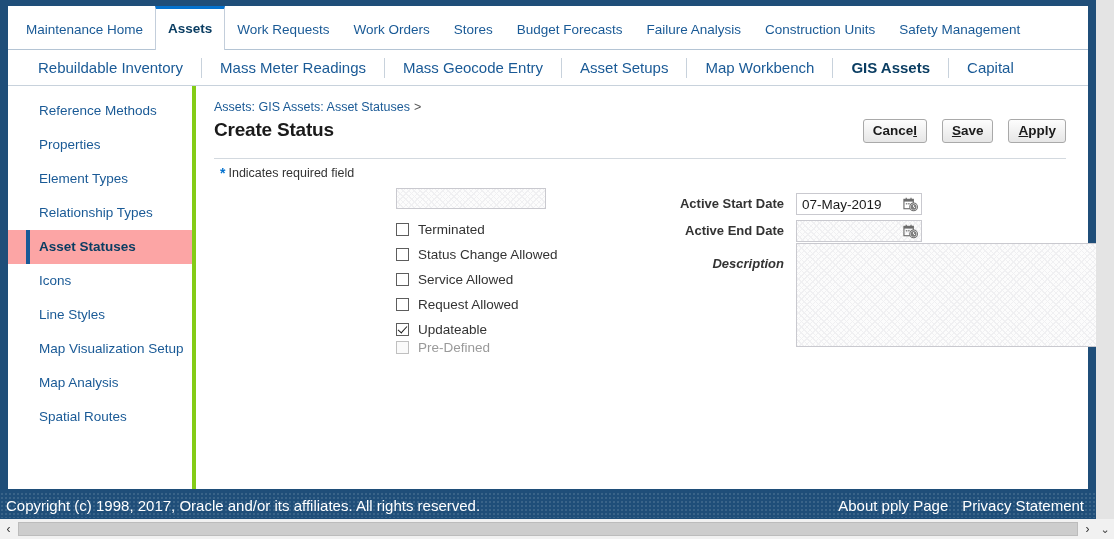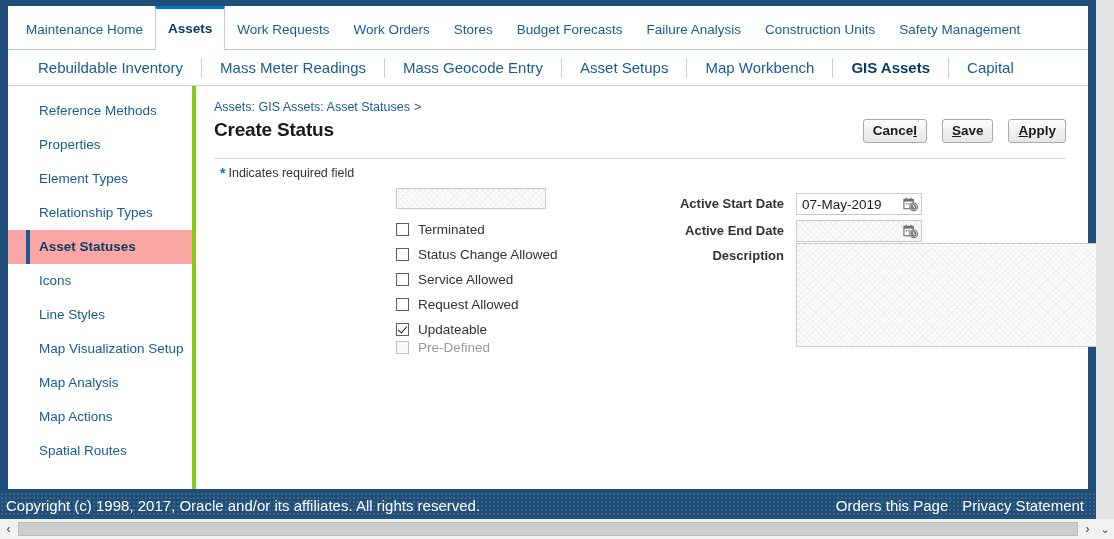--- a/index.html
+++ b/index.html
@@ -281,21 +281,21 @@
   .cb.disabled {
     border-color: #c0c0c0;
     background: #fafafa;
   }
   .cb-txt { font-size: 13.5px; color: #333; white-space: nowrap; }
   .cb-txt.disabled { color: #9a9a9a; }
 
   
   #asd-label { position: absolute; left: 375px; top: 5px;  width: 195px; }
   #aed-label { position: absolute; left: 375px; top: 32px; width: 195px; }
-  #desc-label { position: absolute; left: 375px; top: 57px; width: 195px; }
+  #desc-label { position: absolute; left: 375px; top: 65px; width: 195px; font-style: italic; }
 
   .date-wrap {
     position: absolute;
     left: 582px;
     width: 126px; height: 22px;
     border: 1px solid #c9c9cf;
     box-sizing: border-box;
     background-color: #fff;
     display: flex;
     align-items: center;
@@ -441,21 +441,20 @@
       <div id="sidebar">
         <div class="side-item">Reference Methods</div>
         <div class="side-item">Properties</div>
         <div class="side-item">Element Types</div>
         <div class="side-item">Relationship Types</div>
         <div class="side-item active">Asset Statuses</div>
         <div class="side-item">Icons</div>
         <div class="side-item">Line Styles</div>
         <div class="side-item">Map Visualization Setup</div>
         <div class="side-item">Map Analysis</div>
-        <div class="side-item">Map Actions</div>
         <div class="side-item">Spatial Routes</div>
       </div>
 
       <div id="main">
 
         <div id="breadcrumb">
           <span>Assets: GIS Assets: Asset Statuses</span><span class="sep">&gt;</span>
         </div>
 
         <div id="title-row">
@@ -547,21 +546,21 @@
           </div>
 
         </div>
       </div>
     </div>
   </div>
 
   <div id="footer" class="dotted">
     <span id="copyright">Copyright (c) 1998, 2017, Oracle and/or its affiliates. All rights reserved.</span>
     <span id="footer-links">
-      <span>Orders this Page</span>
+      <span>About pply Page</span>
       <span>Privacy Statement</span>
     </span>
   </div>
 
   <div id="vscroll"></div>
   <div id="vcorner"></div>
   <div id="vdown">⌄</div>
 
   <div id="hscroll">
     <span class="sb-arrow">‹</span>

